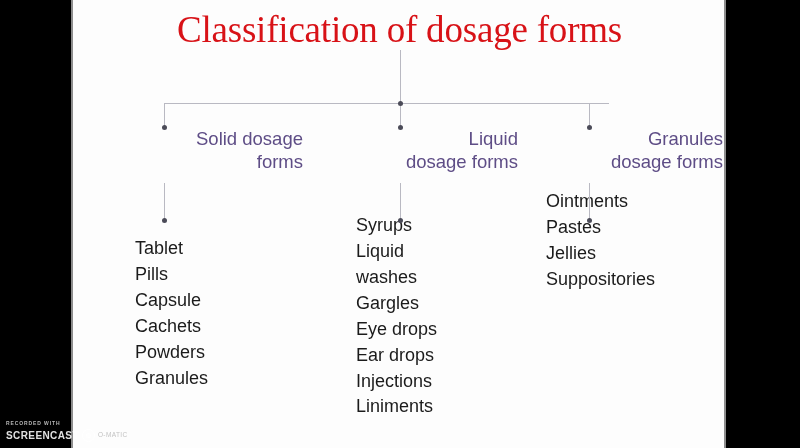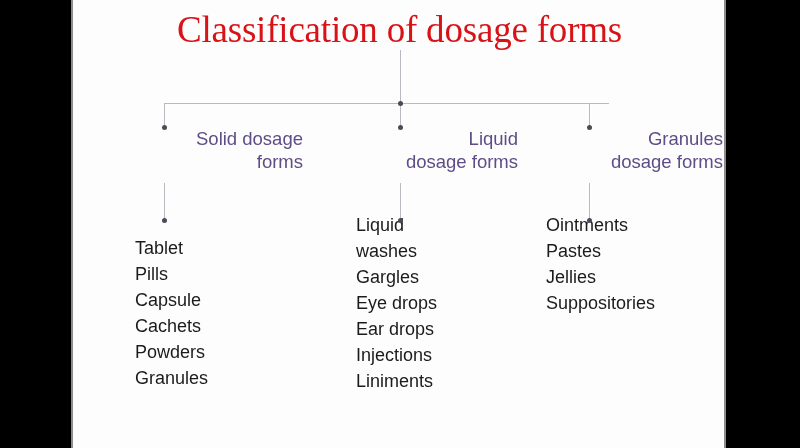--- a/index.html
+++ b/index.html
@@ -117,21 +117,21 @@
   }
   .col-list li { white-space: pre-line; }
 
   #col-solid { left: 30px; width: 200px; }
   #col-solid .col-list { margin-top: 63px; padding-left: 32px; }
 
   #col-liquid { left: 245px; width: 200px; }
   #col-liquid .col-list { margin-top: 40px; padding-left: 38px; }
 
   #col-semisolid { left: 440px; width: 210px; }
-  #col-semisolid .col-list { margin-top: 40px; padding-left: 33px; }
+  #col-semisolid .col-list { margin-top: 16px; padding-left: 33px; }
 
   
   #watermark {
     position: absolute;
     left: 6px;
     bottom: 6px;
     z-index: 9;
     color: #ffffff;
     font-family: "Liberation Sans", sans-serif;
     line-height: 1;
@@ -211,20 +211,21 @@
         <li>Cachets</li>
         <li>Powders</li>
         <li>Granules</li>
       </ul>
     </div>
 
     <div class="col" id="col-liquid">
       <div class="col-head">Liquid
 dosage forms</div>
       <ul class="col-list">
+        <li>Syrups</li>
         <li>Liquid
 washes</li>
         <li>Gargles</li>
         <li>Eye drops</li>
         <li>Ear drops</li>
         <li>Injections</li>
         <li>Liniments</li>
       </ul>
     </div>
 
@@ -239,14 +240,22 @@
       </ul>
     </div>
 
   </div>
 
   <div class="bar-left"></div>
   <div class="bar-right"></div>
   <div class="edge-left"></div>
   <div class="edge-right"></div>
 
+  <div id="watermark">
+    <div id="wm-top">RECORDED WITH</div>
+    <div id="wm-main">
+      <span id="wm-brand">SCREENCAST</span>
+      <span id="wm-circle"></span>
+      <span id="wm-suffix">O-MATIC</span>
+    </div>
+  </div>
 
 </div>
 
 </body></html>

